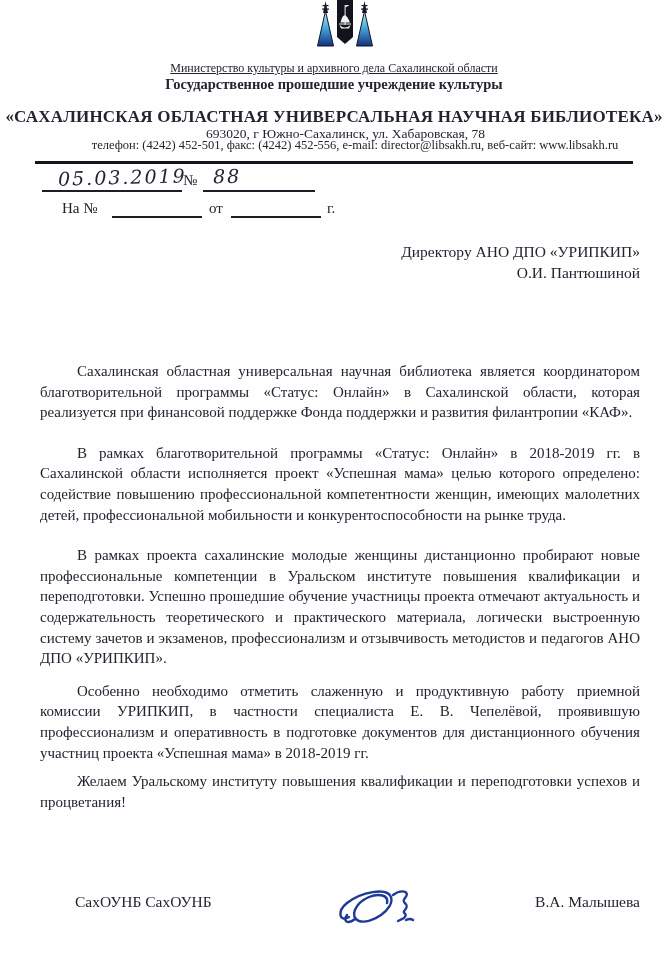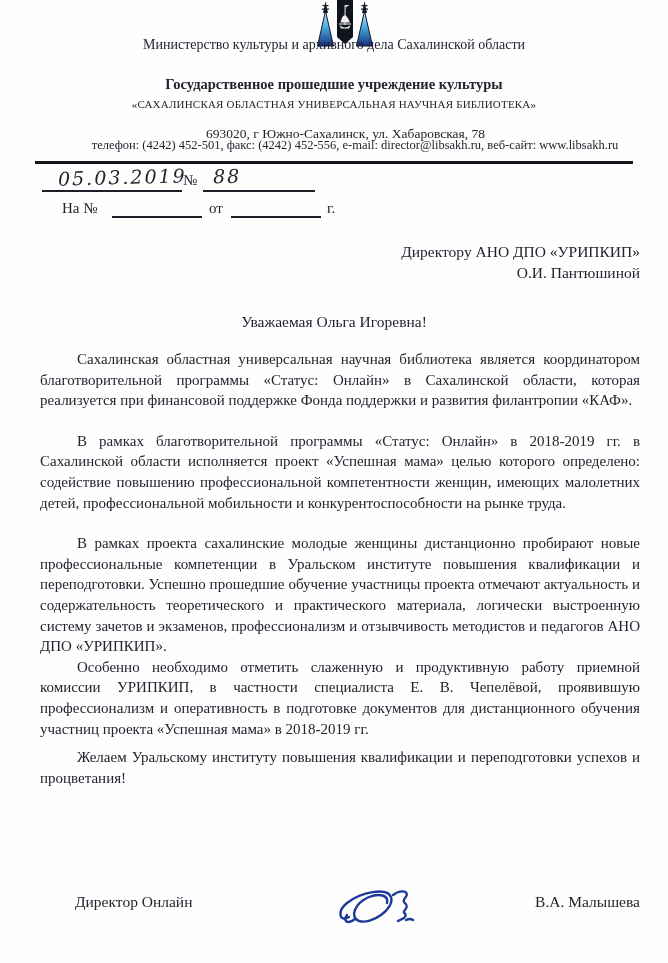--- a/index.html
+++ b/index.html
@@ -10,23 +10,23 @@
     height: 963px;
     margin: 0 auto;
     background: #fefefe;
     font-family: "Liberation Serif", serif;
     color: #22242f;
     overflow: hidden;
   }
   
   .emblem { position: absolute; top: 0; left: 316px; width: 58px; height: 48px; }
   .lh { position: absolute; left: 0; width: 100%; text-align: center; }
-  .lh-ministry { top: 37px; font-size: 14px; }
+  .lh-ministry { top: 61px; font-size: 12px; text-decoration: underline; }
   .lh-orgtype  { top: 76px; font-size: 14.5px; font-weight: bold; }
-  .lh-orgname  { top: 98px; font-size: 11px; font-weight: normal; letter-spacing: .2px; }
+  .lh-orgname  { top: 107px; font-size: 17px; font-weight: bold; letter-spacing: .2px; }
   .lh-address  { top: 126px; font-size: 13.5px; padding-left: 23px; }
   .lh-contacts { top: 138px; font-size: 12.5px; margin-left: 21px; }
   .rule { position: absolute; top: 161px; left: 35px; width: 598px; height: 3px; background: #15161d; }
   
   .hand {
     font-family: "DejaVu Serif", serif;
     font-style: italic;
     font-size: 19px;
     letter-spacing: 2px;
     color: #23252e;
@@ -54,21 +54,21 @@
     position: absolute; top: 313px; left: 0; width: 100%;
     text-align: center; font-size: 15.5px;
   }
   .body-text {
     position: absolute; top: 349px; left: 40px; width: 600px;
     font-size: 15px; line-height: 20.6px; text-align: justify;
   }
   .body-text p { text-indent: 37px; }
   .p-gap-sm { margin-top: 8px; }
   .p-gap    { margin-top: 20px; }
-  .p-none   { margin-top: 0; }
+  .p-none   { margin-top: 12px; }
   
   .sig-row { position: absolute; top: 888px; left: 40px; width: 600px; height: 60px; }
   .sig-position { position: absolute; left: 35px; top: 5px; font-size: 15.5px; }
   .sig-name     { position: absolute; right: 0;  top: 5px; font-size: 15.5px; }
   .sig-scribble { position: absolute; left: 295px; top: -5px; width: 95px; height: 58px; }
 </style>
 </head>
 <body>
 
 <div class="page">
@@ -124,32 +124,31 @@
   <div class="uline ul-na"></div>
   <div class="ref-ot">от</div>
   <div class="uline ul-ot"></div>
   <div class="ref-g">г.</div>
 
   <div class="addressee">
     <div>Директору АНО ДПО «УРИПКИП»</div>
     <div>О.И. Пантюшиной</div>
   </div>
 
-  <div class="salutation">Уважаемая Ольга Игоревна!</div>
 
   <div class="body-text">
     <p class="p-none">Сахалинская областная универсальная научная библиотека является координатором благотворительной программы «Статус: Онлайн» в Сахалинской области, которая реализуется при финансовой поддержке Фонда поддержки и развития филантропии «КАФ».</p>
     <p class="p-gap">В рамках благотворительной программы «Статус: Онлайн» в 2018-2019 гг. в Сахалинской области исполняется проект «Успешная мама» целью которого определено: содействие повышению профессиональной компетентности женщин, имеющих малолетних детей, профессиональной мобильности и конкурентоспособности на рынке труда.</p>
     <p class="p-gap">В рамках проекта сахалинские молодые женщины дистанционно пробирают новые профессиональные компетенции в Уральском институте повышения квалификации и переподготовки. Успешно прошедшие обучение участницы проекта отмечают актуальность и содержательность теоретического и практического материала, логически выстроенную систему зачетов и экзаменов, профессионализм и отзывчивость методистов и педагогов АНО ДПО «УРИПКИП».</p>
     <p class="p-none">Особенно необходимо отметить слаженную и продуктивную работу приемной комиссии УРИПКИП, в частности специалиста Е. В. Чепелёвой, проявившую профессионализм и оперативность в подготовке документов для дистанционного обучения участниц проекта «Успешная мама» в 2018-2019 гг.</p>
     <p class="p-gap-sm">Желаем Уральскому институту повышения квалификации и переподготовки успехов и процветания!</p>
   </div>
 
   <div class="sig-row">
-    <div class="sig-position">Директор Онлайн</div>
+    <div class="sig-position">СахОУНБ СахОУНБ</div>
     <div class="sig-scribble">
       <svg width="95" height="58" viewBox="0 0 95 58" xmlns="http://www.w3.org/2000/svg">
         <g fill="none" stroke="#1d3a96" stroke-width="2.4" stroke-linecap="round">
           <path d="M14,34 C4,40 2,28 12,20 C26,9 52,4 56,14 C60,26 36,42 24,38 C14,34 20,20 34,14 C44,10 54,12 52,20"></path>
           <path d="M12,32 C8,38 12,42 20,36"></path>
           <path d="M58,12 C66,6 76,8 70,15 C65,21 76,20 70,27 C66,31 74,30 69,35 L63,38"></path>
           <path d="M71,37 q4,-2 7,0"></path>
         </g>
       </svg>
     </div>

